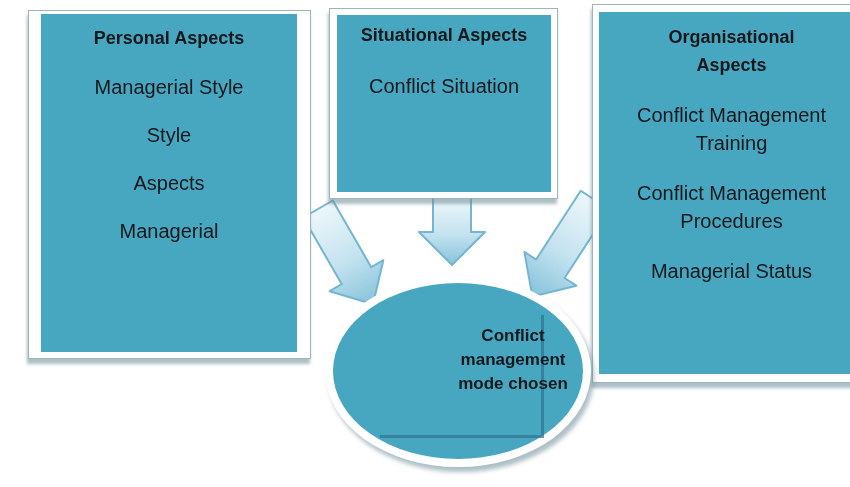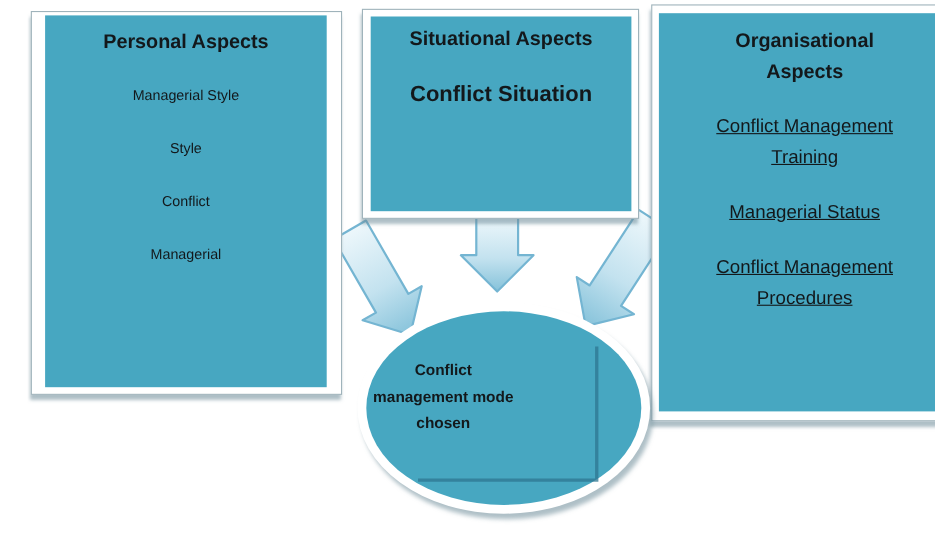--- a/index.html
+++ b/index.html
@@ -14,36 +14,36 @@
     box-shadow:-1px 5px 3px rgba(108,138,152,.55);
     box-sizing:border-box;
   }
   .fill{
     position:absolute;
     background:#47a7c1;
     display:flex;flex-direction:column;align-items:center;
     text-align:center;
   }
   .box-title{font-weight:bold;font-size:18px;line-height:22px;}
-  .box-item{font-size:13px;line-height:20px;margin-top:28px;}
+  .box-item{font-size:20px;line-height:20px;margin-top:28px;}
 
   
   .frame.personal{left:3px;top:10px;width:283px;height:349px;}
   .personal .fill{left:12px;top:3px;right:13px;bottom:6px;padding-top:13px;}
 
   
-  .frame.situational{left:304px;top:8px;width:252px;height:191px;}
+  .frame.situational{left:304px;top:8px;width:229px;height:191px;}
   .situational .fill{left:7px;top:6px;right:6px;bottom:6px;padding-top:9px;}
-  .situational .box-item{font-size:20px;line-height:24px;font-weight:bold;}
+  .situational .box-item{font-size:20px;line-height:24px;}
 
   
   .frame.organisational{left:567px;top:4px;width:282px;height:379px;}
   .organisational .fill{left:6px;top:7px;right:9px;bottom:8px;padding-top:11px;}
   .organisational .box-title{line-height:28px;max-width:160px;}
-  .organisational .box-item{font-size:17px;line-height:28px;margin-top:22px;max-width:212px;text-decoration:underline;}
+  .organisational .box-item{font-size:20px;line-height:28px;margin-top:22px;max-width:212px;}
 
   
   svg.arrows{position:absolute;left:0;top:0;z-index:0;}
   .frame{z-index:2;}
 
   
   .ellipse-outer{
     position:absolute;left:300px;top:275px;width:266px;height:192px;
     background:#ffffff;border-radius:50%;
     box-shadow:3px 5px 4px rgba(108,138,152,.55);
@@ -53,22 +53,22 @@
     position:absolute;left:8px;top:8px;right:8px;bottom:8px;
     background:#47a7c1;border-radius:50%;
   }
   .ellipse-shadow-lines{
     position:absolute;left:47px;top:32px;width:161px;height:120px;
     border-right:3px solid rgba(45,117,144,.75);
     border-bottom:3px solid rgba(45,117,144,.75);
   }
   .ellipse-label{
     position:absolute;left:0;right:0;top:41px;
-    display:flex;justify-content:flex-start;
-    font-weight:bold;font-size:14px;line-height:24px;text-align:center;
+    display:flex;justify-content:flex-end;
+    font-weight:bold;font-size:17px;line-height:24px;text-align:center;
   }
   .ellipse-label span{display:block;max-width:140px;}
 </style>
 </head>
 <body>
 
 <div class="canvas">
 
   <svg class="arrows" width="850" height="487" viewBox="0 0 850 487">
     <defs>
@@ -90,38 +90,38 @@
     <g transform="translate(570,200) rotate(33)">
       <path d="M -17 0 L 17 0 L 17 82 L 31 82 L 0 115 L -31 82 L -17 82 Z" fill="url(#arrowGrad)" stroke="#74b5d2" stroke-width="2" stroke-linejoin="round"></path>
     </g>
   </svg>
 
   <div class="frame personal">
     <div class="fill">
       <div class="box-title">Personal Aspects</div>
       <div class="box-item">Managerial Style</div>
       <div class="box-item">Style</div>
-      <div class="box-item">Conflict</div>
+      <div class="box-item">Aspects</div>
       <div class="box-item">Managerial</div>
     </div>
   </div>
 
   <div class="frame situational">
     <div class="fill">
       <div class="box-title">Situational Aspects</div>
       <div class="box-item">Conflict Situation</div>
     </div>
   </div>
 
   <div class="frame organisational">
     <div class="fill">
       <div class="box-title">Organisational Aspects</div>
       <div class="box-item">Conflict Management Training</div>
+      <div class="box-item">Conflict Management Procedures</div>
       <div class="box-item">Managerial Status</div>
-      <div class="box-item">Conflict Management Procedures</div>
     </div>
   </div>
 
   <div class="ellipse-outer">
     <div class="ellipse-inner">
       <div class="ellipse-shadow-lines"></div>
       <div class="ellipse-label">
         <span>Conflict management mode chosen</span>
       </div>
     </div>

